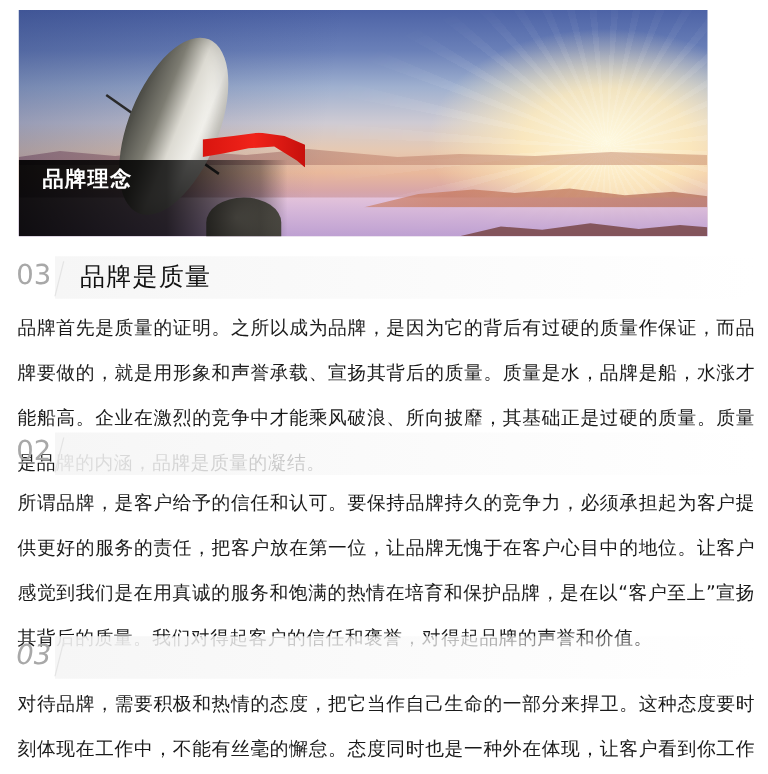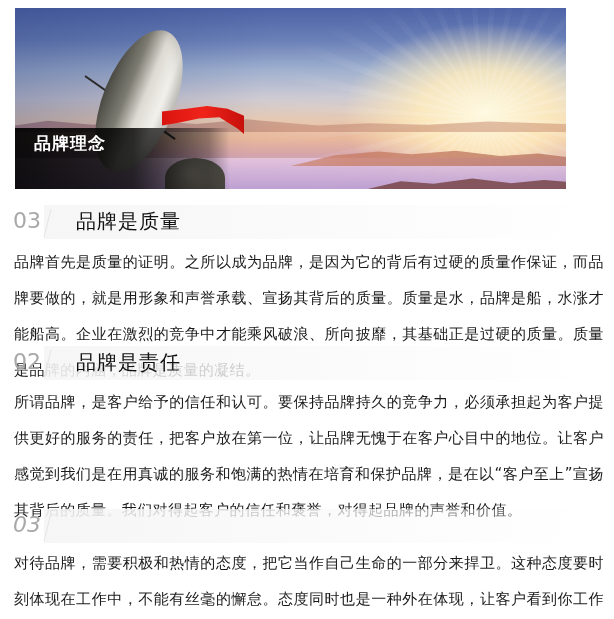--- a/index.html
+++ b/index.html
@@ -82,21 +82,21 @@
   .section-head .num {
     position: absolute; left: 13px; top: 3px;
     font-family: "DejaVu Sans", "Liberation Sans", sans-serif;
     font-size: 22px; color: #a8a8a8; font-weight: normal;
   }
   .section-head .slash {
     position: absolute; left: 47px; top: 4px; width: 1px; height: 28px;
     background: #e4e4e4; transform: skewX(-14deg);
   }
   .section-head .title {
-    position: absolute; left: 76px; top: 3px;
+    position: absolute; left: 64px; top: 3px;
     font-size: 20px; color: #111111; font-weight: normal; letter-spacing: 1px; text-align: right;
   }
   .para {
     position: absolute; left: 14px; width: 590px;
     font-size: 15px; line-height: 36px; color: #1a1a1a;
     letter-spacing: 0.4px;
     text-align: justify;
   }
 </style>
 </head>
@@ -123,21 +123,20 @@
   <div class="num">03</div>
   <div class="slash"></div>
   <div class="title">品牌是质量</div>
 </div>
 <div class="para" style="top:244px;">品牌首先是质量的证明。之所以成为品牌，是因为它的背后有过硬的质量作保证，而品牌要做的，就是用形象和声誉承载、宣扬其背后的质量。质量是水，品牌是船，水涨才能船高。企业在激烈的竞争中才能乘风破浪、所向披靡，其基础正是过硬的质量。质量是品牌的内涵，品牌是质量的凝结。</div>
 
 <div class="section-head" style="top:346px;">
   <div class="bg"></div>
   <div class="num">02</div>
   <div class="slash"></div>
-  <div class="title">品牌是责任</div>
 </div>
 <div class="para" style="top:384px;">所谓品牌，是客户给予的信任和认可。要保持品牌持久的竞争力，必须承担起为客户提供更好的服务的责任，把客户放在第一位，让品牌无愧于在客户心目中的地位。让客户感觉到我们是在用真诚的服务和饱满的热情在培育和保护品牌，是在以“客户至上”宣扬其背后的质量。我们对得起客户的信任和褒誉，对得起品牌的声誉和价值。</div>
 
 <div class="section-head" style="top:509px;font-style:italic;">
   <div class="bg"></div>
   <div class="num">03</div>
   <div class="slash"></div>
 </div>
 <div class="para" style="top:545px;">对待品牌，需要积极和热情的态度，把它当作自己生命的一部分来捍卫。这种态度要时刻体现在工作中，不能有丝毫的懈怠。态度同时也是一种外在体现，让客户看到你工作的态度和对待品牌的态度，是客户给予的信任和认可。</div>
 

